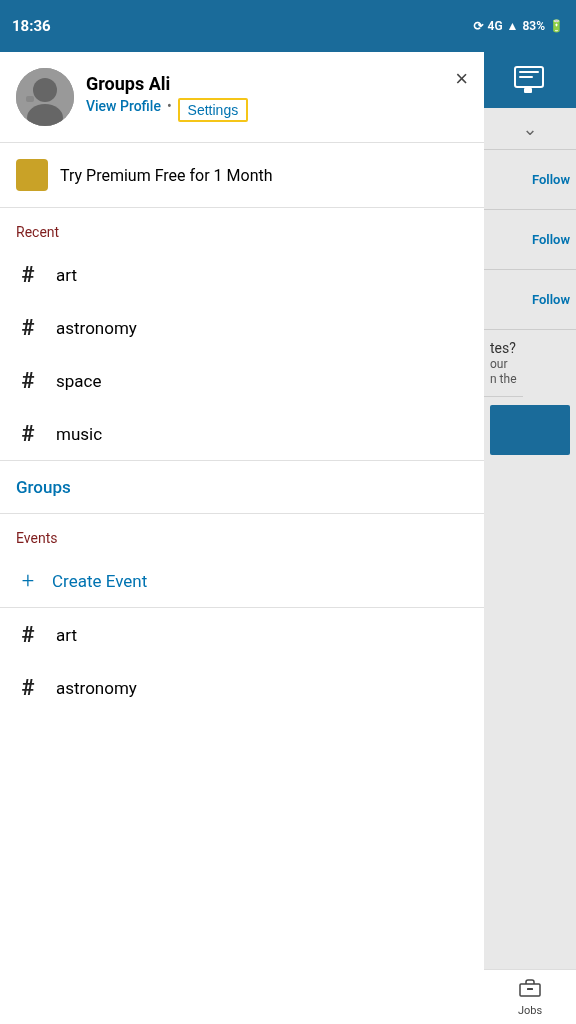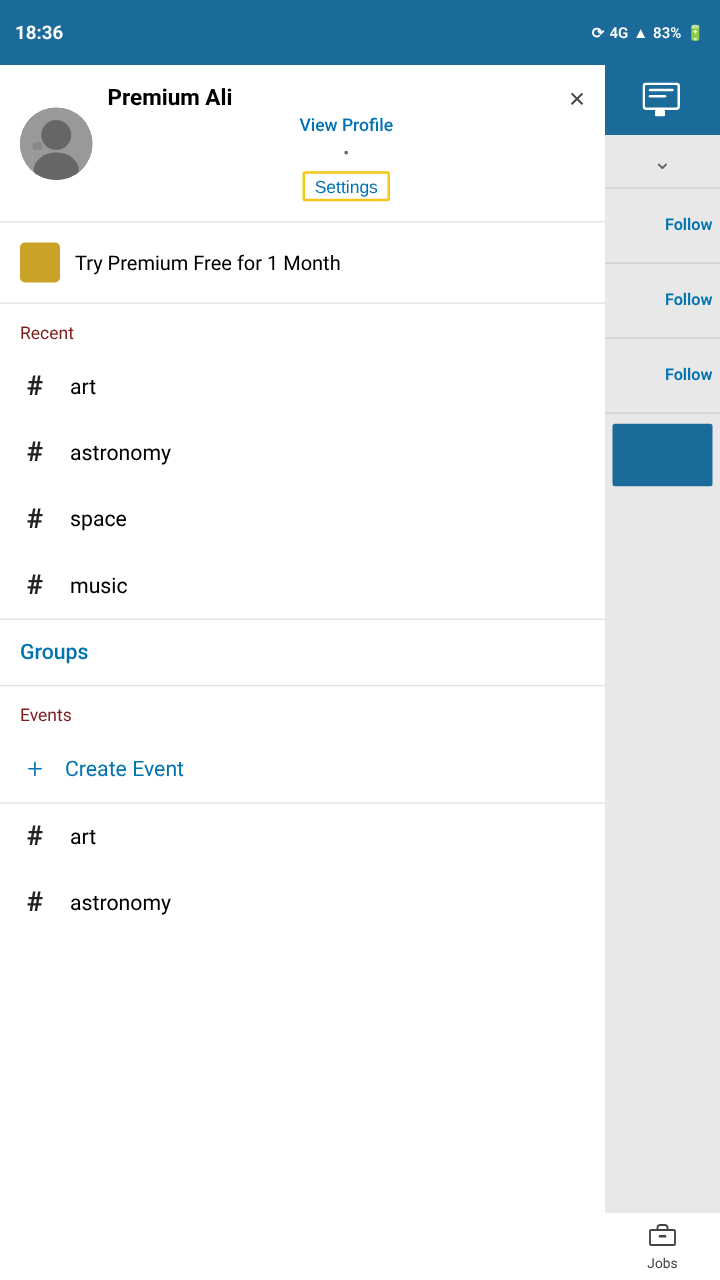--- a/index.html
+++ b/index.html
@@ -74,23 +74,21 @@
     .avatar svg { width: 100%; height: 100%; }
     .profile-info { flex: 1; }
     .profile-name {
       font-size: 18px;
       font-weight: 700;
       color: #000;
       margin-bottom: 4px;
     }
     .profile-links {
       display: flex;
-      align-items: center;
       gap: 6px;
-      flex-direction: column;
     }
     .profile-link {
       color: #0073b1;
       font-size: 14px;
       text-decoration: none;
       font-weight: 500;
     }
     .dot-separator {
       color: #666;
       font-size: 14px;
@@ -304,21 +302,21 @@
         
         <svg viewBox="0 0 58 58" xmlns="http://www.w3.org/2000/svg">
           <rect width="58" height="58" fill="#999"></rect>
           <circle cx="29" cy="22" r="12" fill="#666"></circle>
           <ellipse cx="29" cy="50" rx="18" ry="14" fill="#666"></ellipse>
 
           <rect x="10" y="28" width="8" height="6" rx="2" fill="#888"></rect>
         </svg>
       </div>
       <div class="profile-info">
-        <div class="profile-name">Premium Ali</div>
+        <div class="profile-name">Groups Ali</div>
         <div class="profile-links">
           <a class="profile-link">View Profile</a>
           <span class="dot-separator">•</span>
           <button class="settings-btn">Settings</button>
         </div>
       </div>
       <button class="close-btn">×</button>
     </div>
 
     <div class="premium-banner">
@@ -401,20 +399,25 @@
     </div>
 
     <div class="right-follow-row">
       <span class="follow-btn">Follow</span>
     </div>
 
     <div class="right-follow-row">
       <span class="follow-btn">Follow</span>
     </div>
 
+    <div class="right-text-snippet">
+      <span style="font-size:14px; color:#333;">tes?</span><br>
+      <span style="font-size:12px; color:#555;">our</span><br>
+      <span style="font-size:12px; color:#555;">n the</span>
+    </div>
 
     <div class="right-blue-block"></div>
 
     <div class="jobs-bar">
       <span class="jobs-icon">
         <svg width="22" height="18" viewBox="0 0 22 18" fill="none" xmlns="http://www.w3.org/2000/svg">
           <rect x="1" y="5" width="20" height="12" rx="1" fill="none" stroke="#444" stroke-width="1.5"></rect>
           <path d="M7 5V3C7 2 8 1 9 1h4c1 0 2 1 2 2v2" stroke="#444" stroke-width="1.5" fill="none"></path>
           <rect x="8" y="9" width="6" height="2" rx="0.5" fill="#444"></rect>
         </svg>

